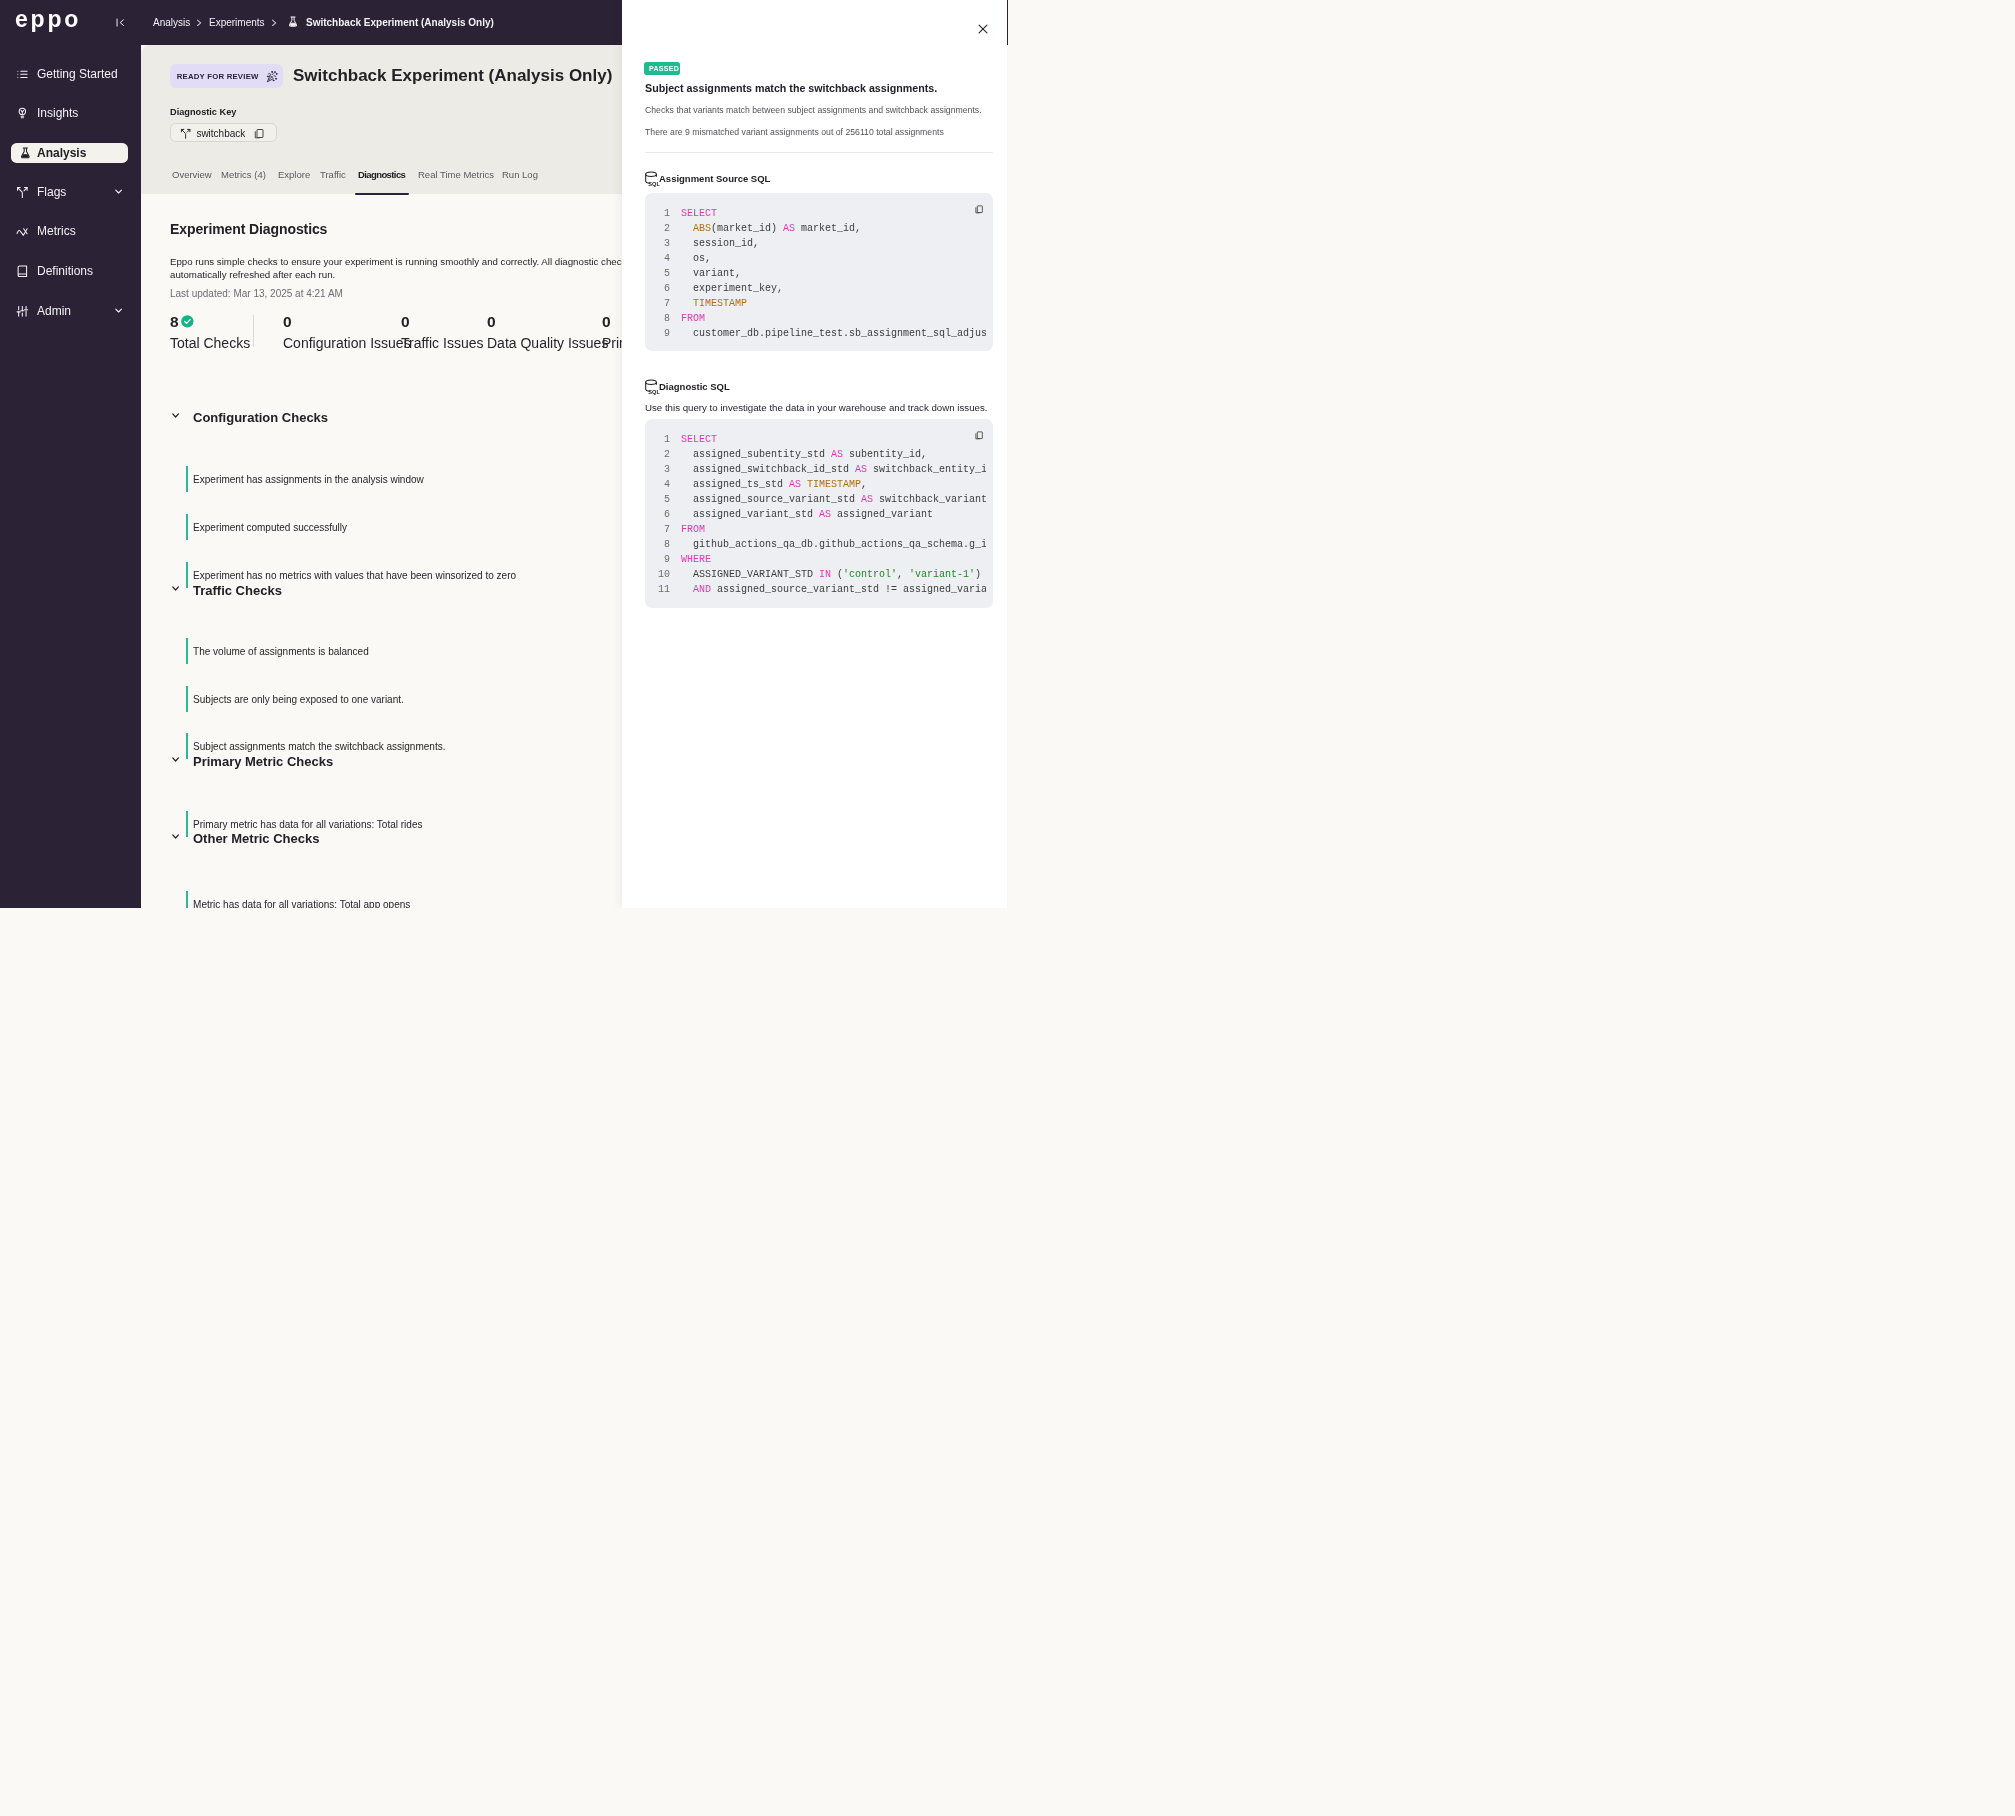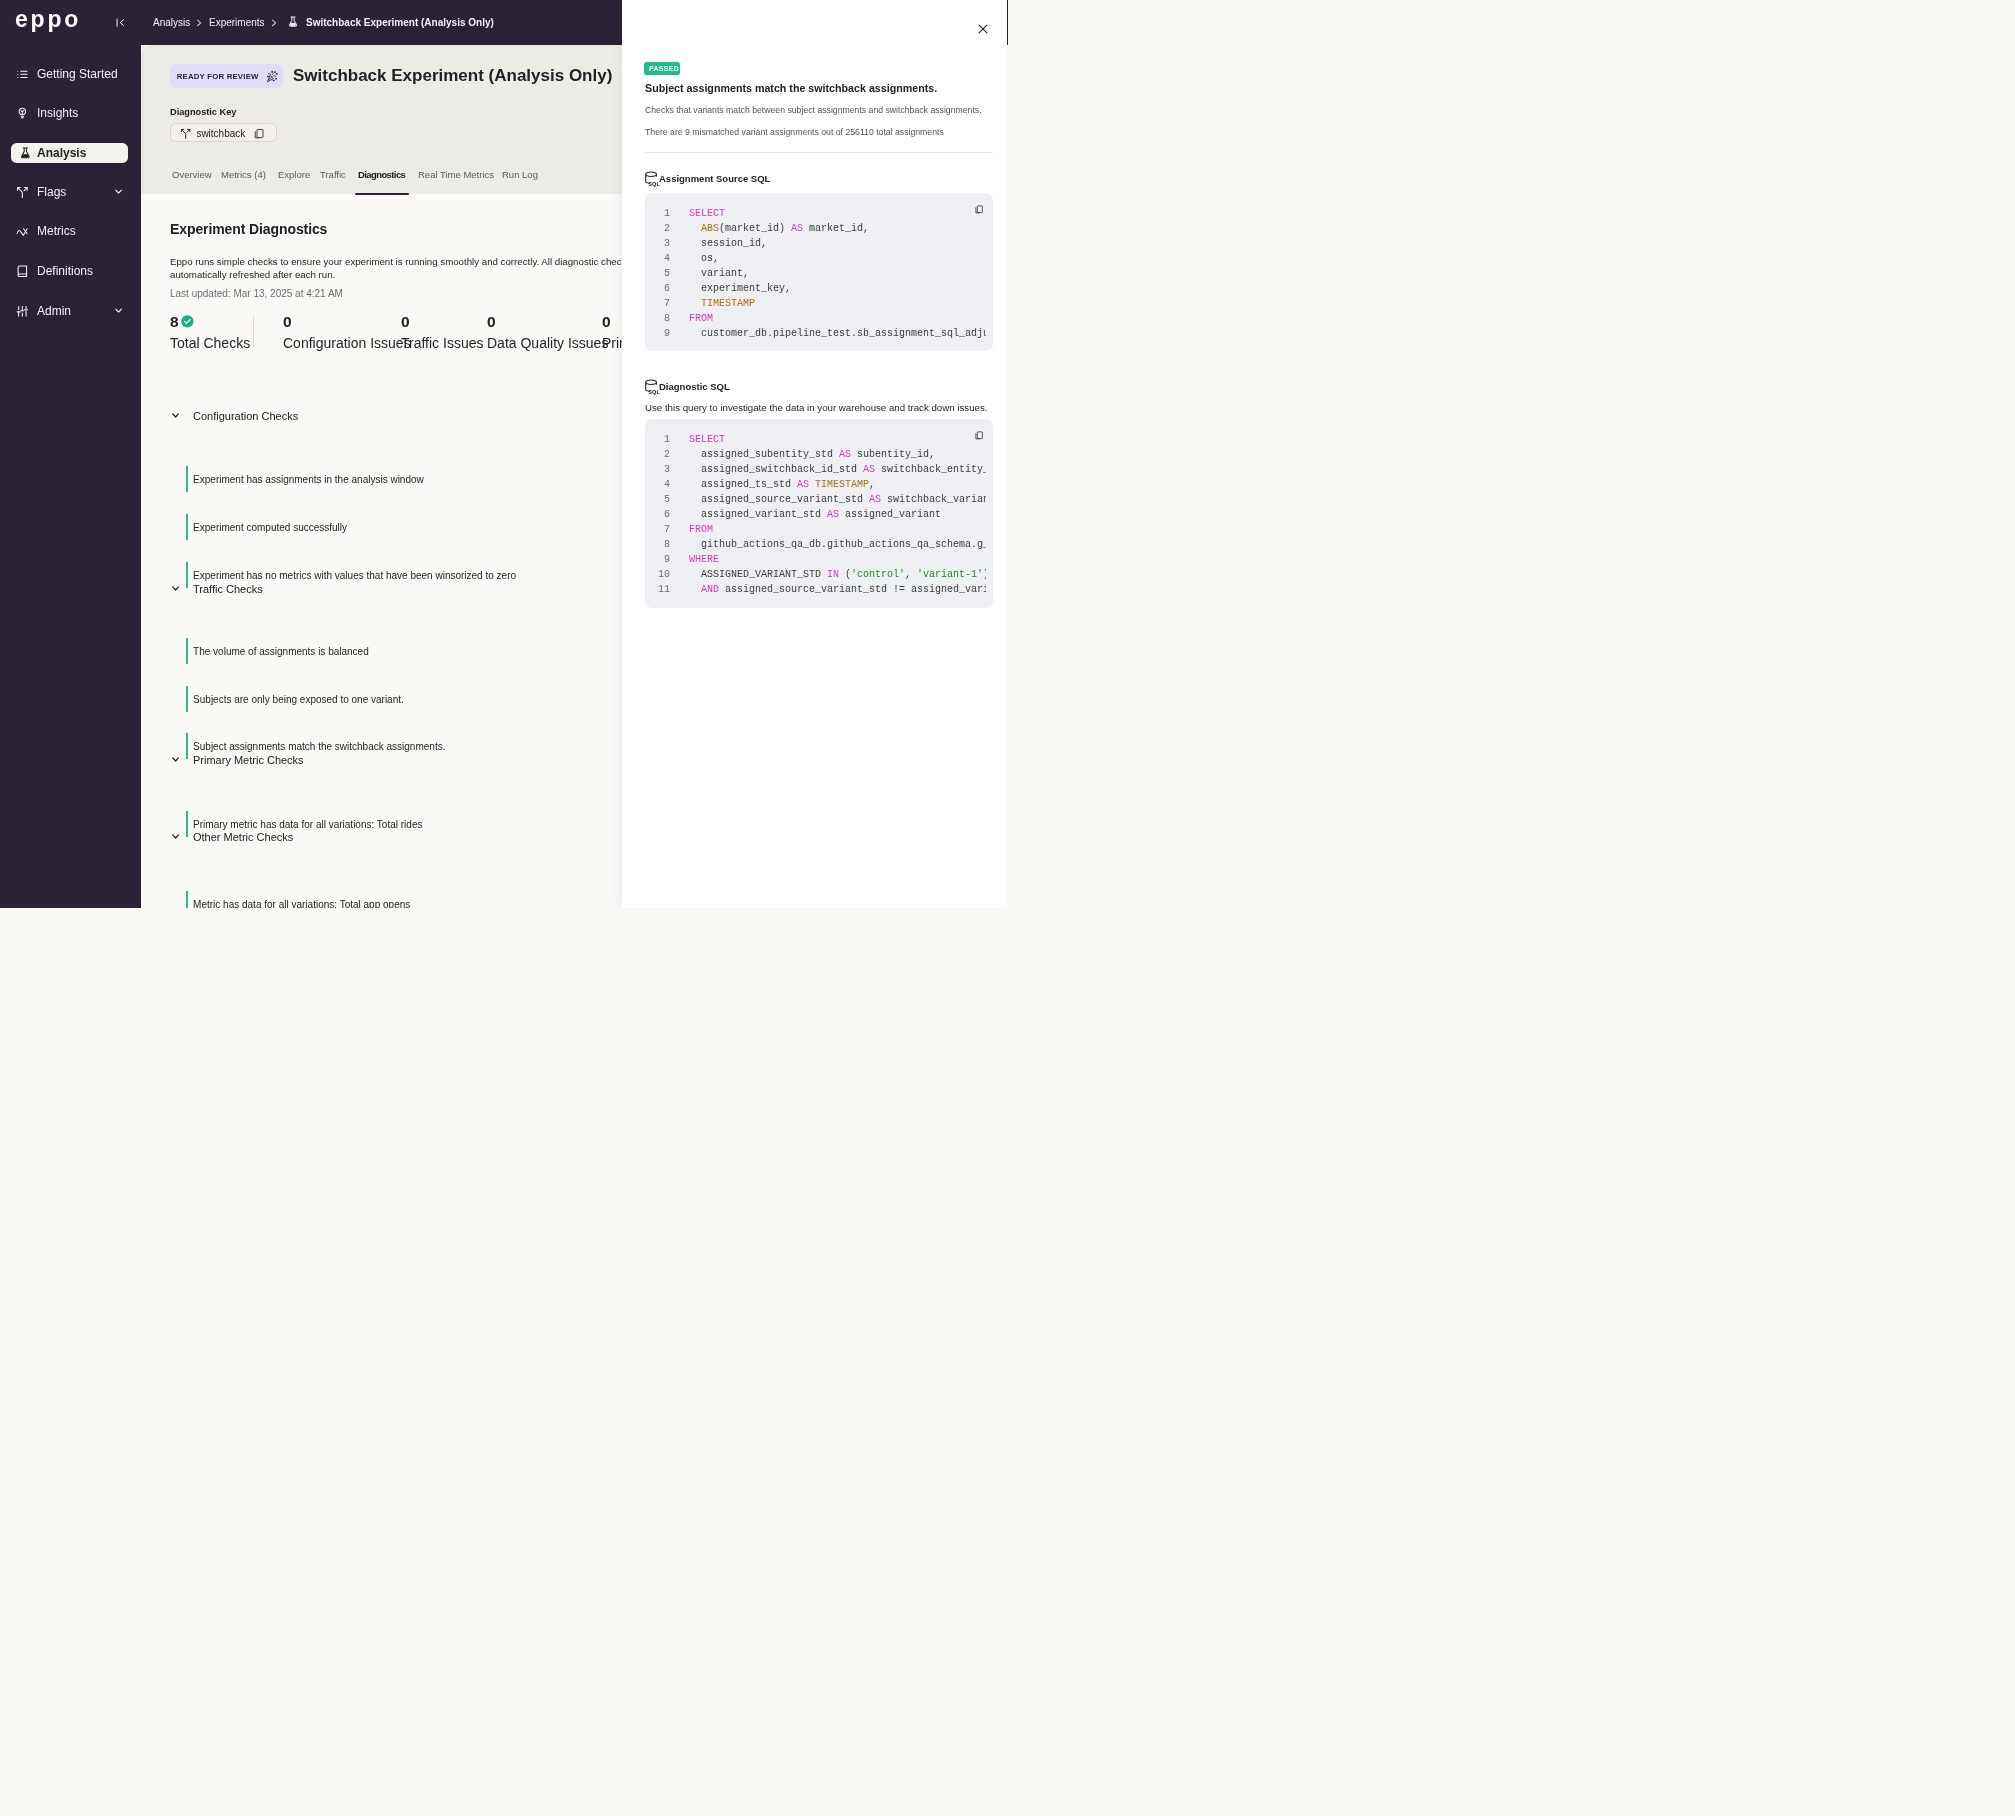--- a/index.html
+++ b/index.html
@@ -29,37 +29,37 @@
   .tab { top:124px; font-size:9.5px; color:#5C5963; }
   .tabb { font-weight:bold; color:#232027; letter-spacing:-0.6px; }
   #tabline { left:214px; top:148px; width:54px; height:1.8px; background:#2B2236; border-radius:1.4px; }
   
   #h1 { left:29px; top:176px; font-size:14px; letter-spacing:-0.1px; font-weight:bold; }
   #para { left:29px; top:210px; font-size:9.7px; line-height:13.3px; color:#28242C; }
   #lastupd { left:29px; top:243px; font-size:10px; color:#6F6C75; }
   .statn { top:269px; font-size:15.5px; font-weight:bold; line-height:15.5px; }
   .statl { top:290px; font-size:14px; color:#28242C; }
   #statdiv { left:112px; top:270px; width:0.7px; height:32px; background:#DEDAD3; }
-  .sech { font-size:11px; font-weight:normal; }
+  .sech { font-size:13px; font-weight:bold; }
   .sech .chev { position:absolute; left:-22px; top:1.4px; width:9.2px; height:9.2px; }
   .chk { left:45px; width:423px; height:26px; border-left:2.3px solid #2CB795; padding-left:5.1px; display:flex; align-items:center; font-size:10px; color:#28242C;margin-top:27px; }
   
   #drawer { left:622px; top:0; width:385px; height:908px; background:#FFFFFF; box-shadow:-2.8px 0 8.5px rgba(40,36,48,0.05); }
   .dx { position:absolute; }
   #passed { left:22px; top:62px; width:36px; height:13px; background:#1CBC8F; border-radius:2.8px; }
   #passed span { position:absolute; left:5px; top:2.5px; font-size:7px; font-weight:bold; letter-spacing:0.3px; color:#fff; }
   #dh2 { left:23px; top:82px; font-size:10.7px; font-weight:bold; }
   .dp { left:23px; font-size:8.7px; color:#55525C; }
   #dhr { left:23px; top:152px; width:348px; height:0.7px; background:#E9E7E3; }
   .dh3 { left:37px; font-size:9.5px; font-weight:bold; }
   .dbicon { left:22px; width:15.5px; height:15.5px; }
   .codeblock { left:23px; width:348px; background:#EDEFF2; border-radius:7px; overflow:hidden; }
   .cline { white-space:pre; font-family:"Liberation Mono", monospace; font-size:10px; line-height:15px; height:15px; overflow:hidden; width:341px; }
   .cline .ln { display:inline-block; width:25px; text-align:right; color:#6F6D66; }
-  .cline .ct { margin-left:19px; }
+  .cline .ct { margin-left:11px; }
   .kw { color:#E138B2; }
   .fn { color:#B06F0E; }
   .st { color:#1E8B1E; }
   .id { color:#3C3C3C; }
   .copyic { position:absolute; right:9.5px; top:11px; width:10px; height:11.3px; }
 </style>
 </head>
 <body>
   <div class="abs" id="topbar"></div>
   <div class="abs" id="sidebar"></div>

